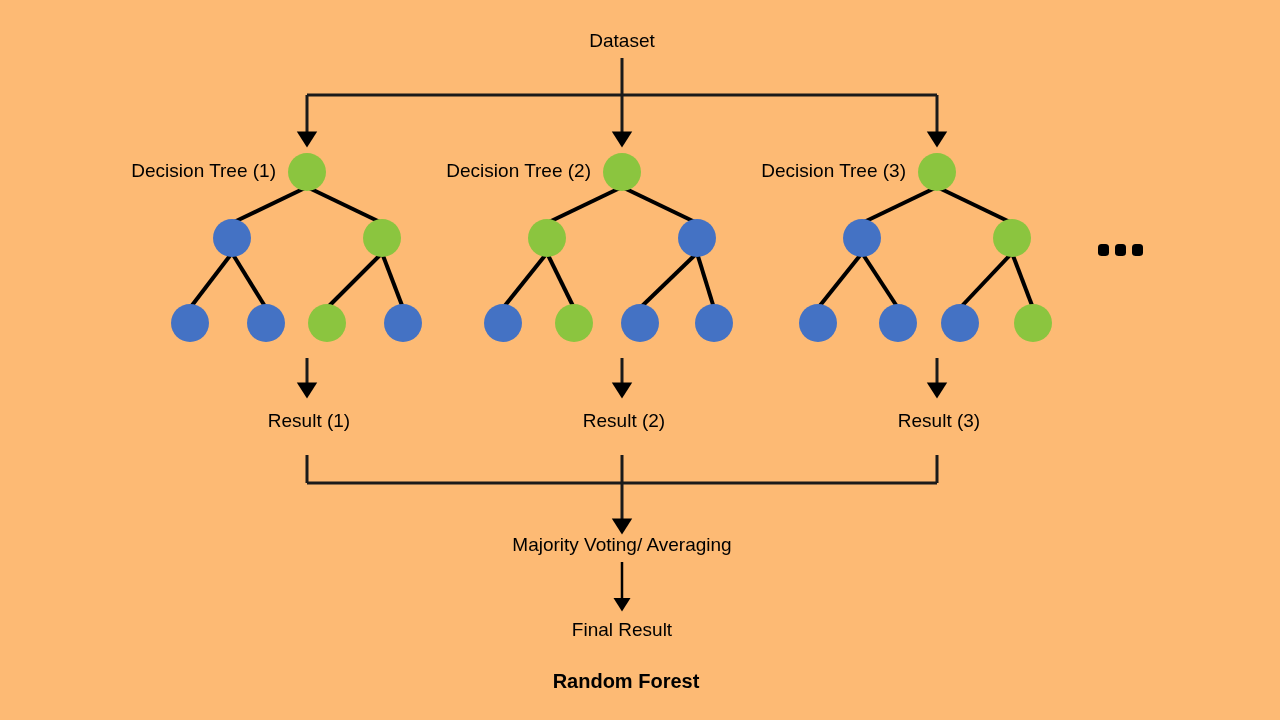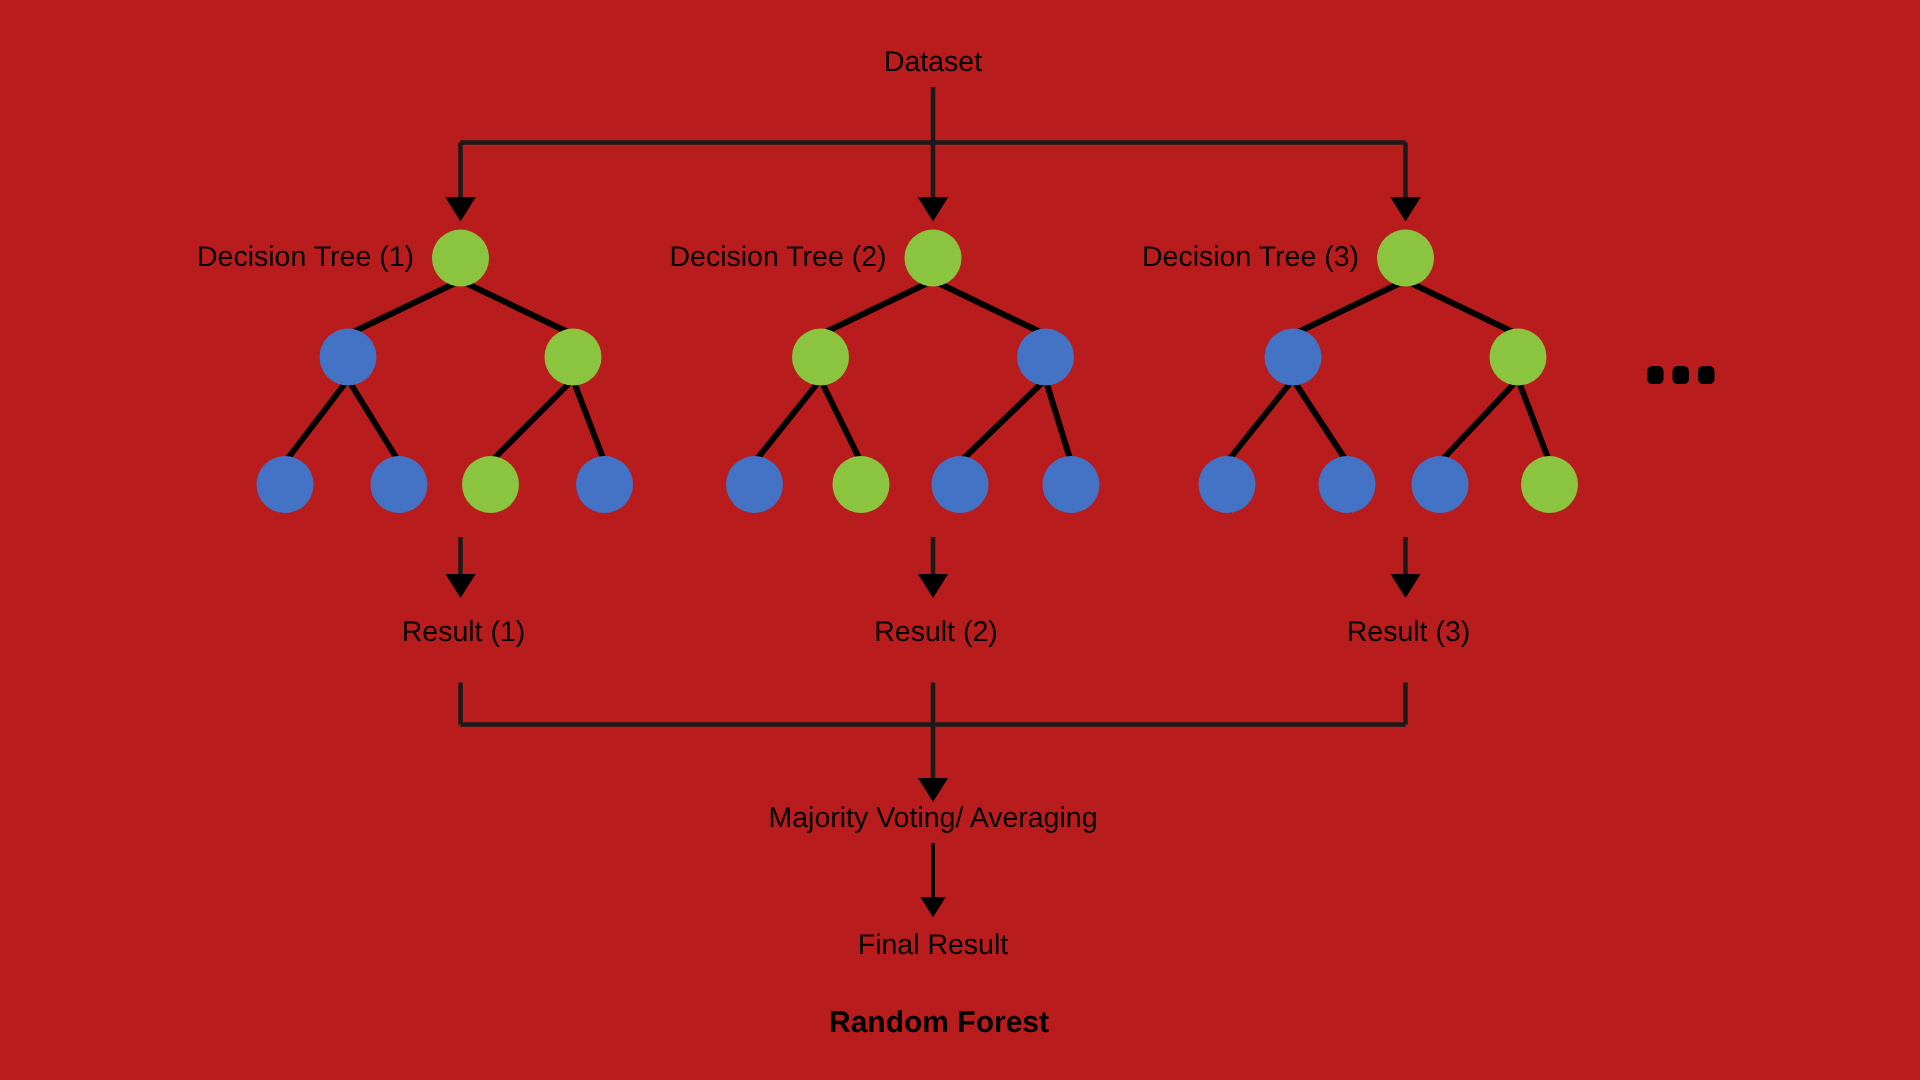--- a/index.html
+++ b/index.html
@@ -11,21 +11,21 @@
   body {
     width: 1280px;
     height: 720px;
     overflow: hidden;
     font-family: "Liberation Sans", sans-serif;
   }
   #diagram-root {
     position: relative;
     width: 1280px;
     height: 720px;
-    background: #b91c1c;
+    background: #fdba74;
   }
   svg#forest-svg {
     position: absolute;
     top: 0;
     left: 0;
     width: 1280px;
     height: 720px;
     display: block;
   }
   .diagram-label {

